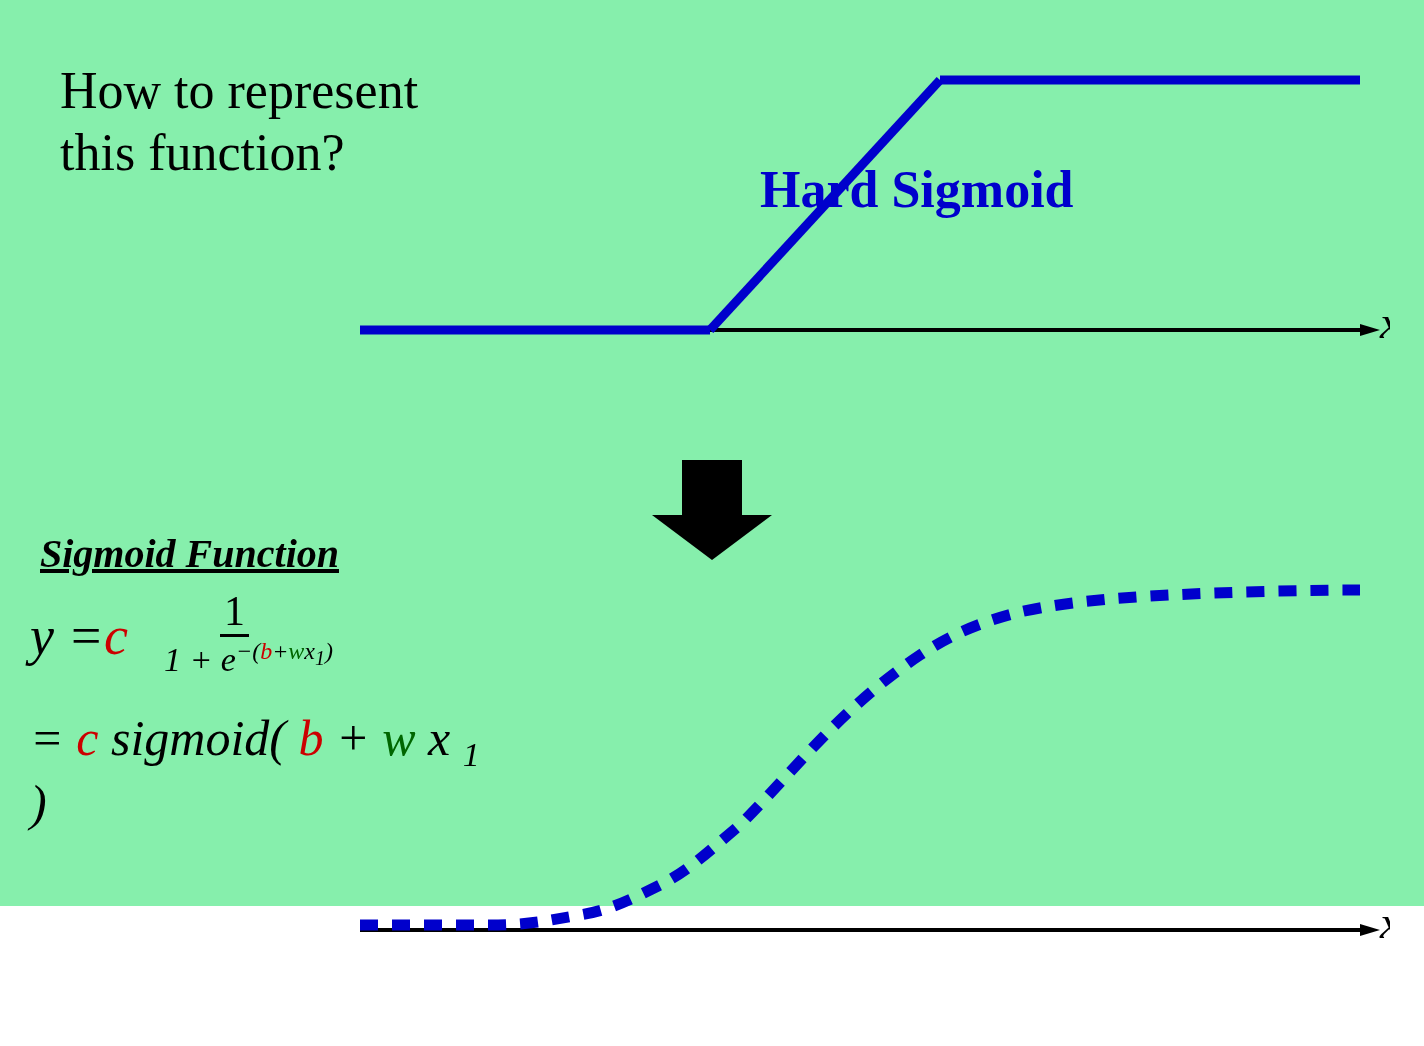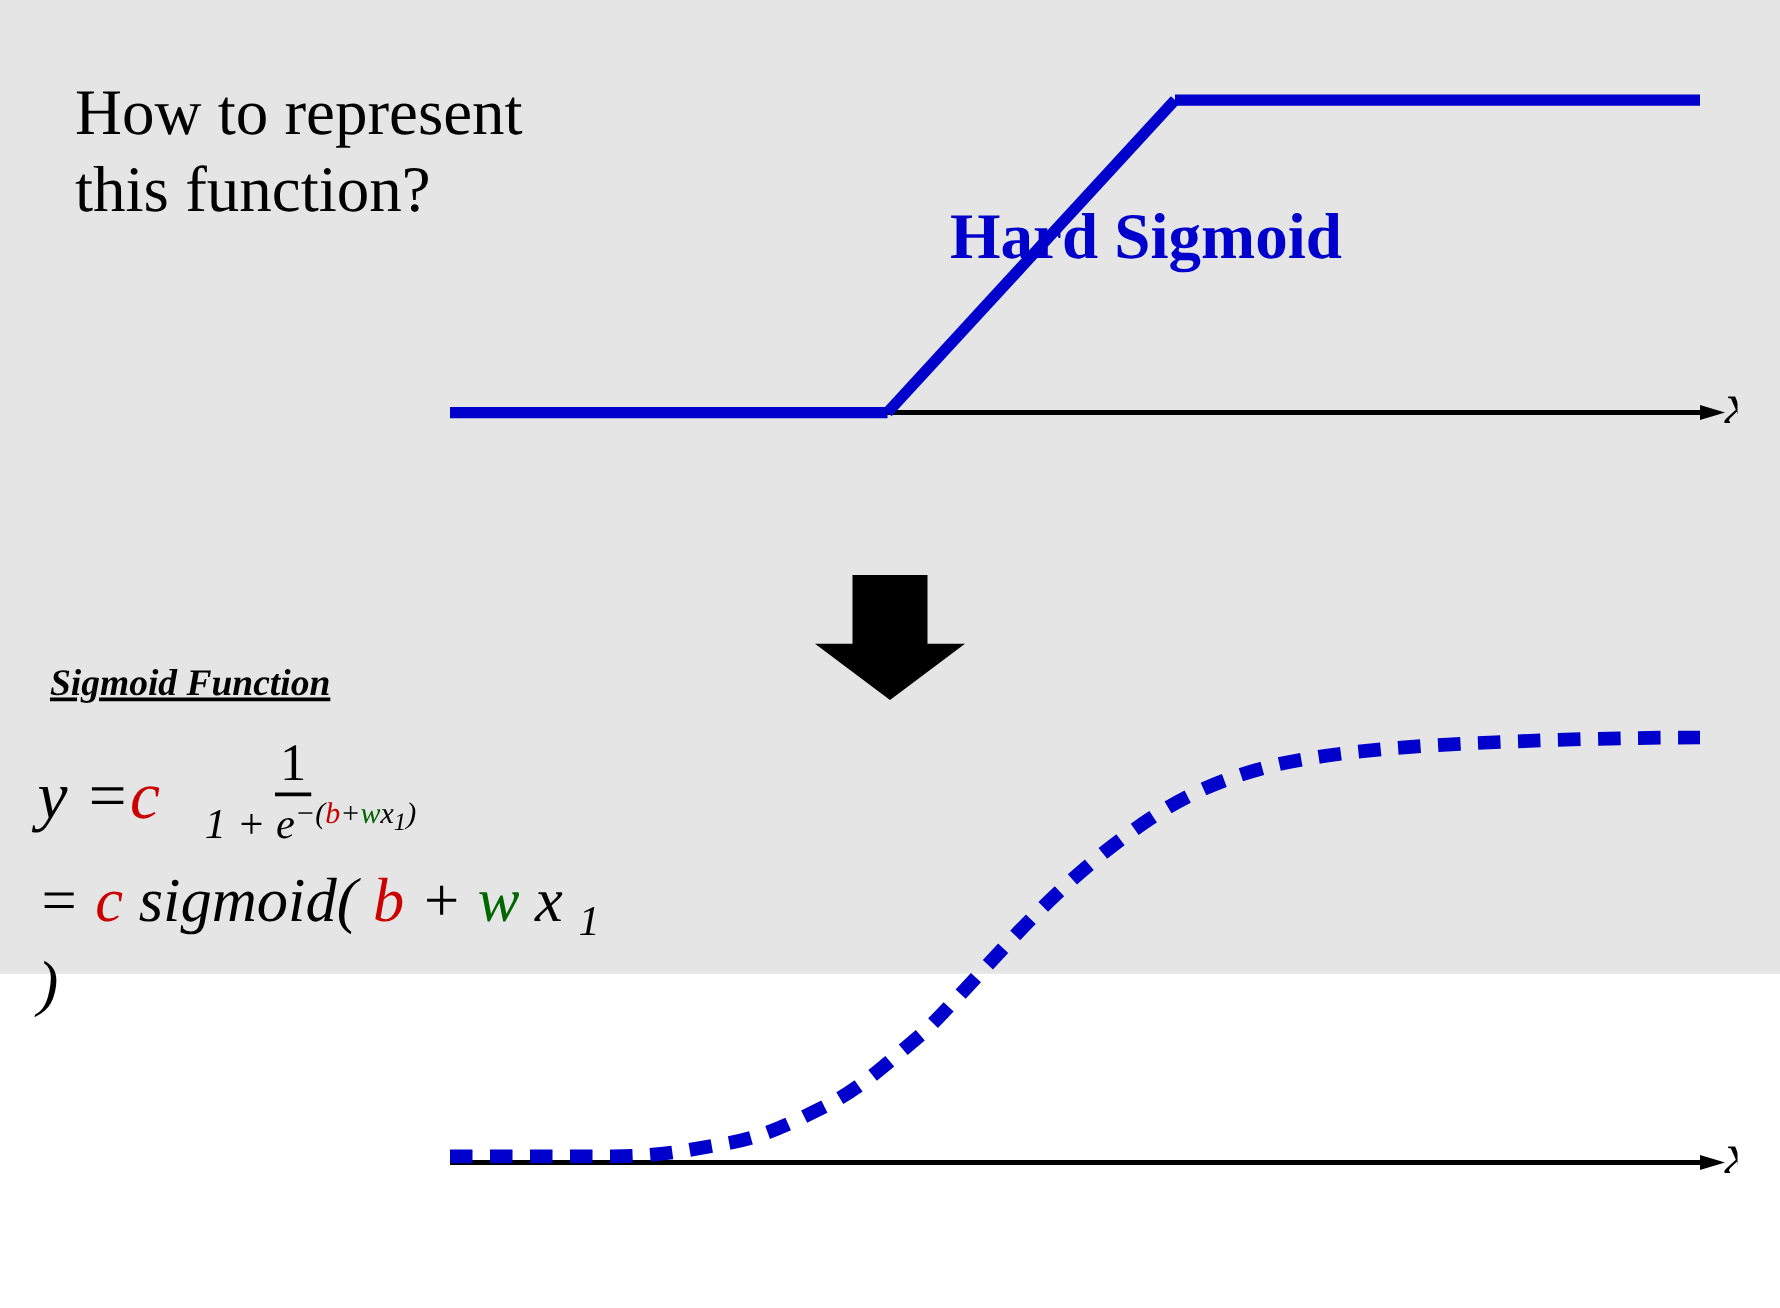--- a/index.html
+++ b/index.html
@@ -7,23 +7,23 @@
       width: 1424px;
       height: 1046px;
       background: white;
       font-family: 'Times New Roman', Times, serif;
       overflow: hidden;
       position: relative;
     }
 
     .slide-container {
       width: 1424px;
-      height: 779px;
+      height: 906px;
       position: relative;
-      background: #e5e5e5;
+      background: #86efac;
       text-decoration: underline;
     }
 
     
     .top-section {
       position: absolute;
       top: 0;
       left: 0;
       width: 100%;
       height: 480px;
@@ -73,21 +73,21 @@
       left: 0;
       width: 100%;
       height: 526px;
     }
 
     
     .sigmoid-title {
       position: absolute;
       top: 10px;
       left: 40px;
-      font-size: 30px;
+      font-size: 40px;
       font-style: italic;
       font-weight: bold;
       color: black;
       text-decoration: underline;
     }
 
     
     .formula-area {
       position: absolute;
       top: 70px;
@@ -98,21 +98,21 @@
     .formula-line1 {
       font-size: 54px;
       display: flex;
       align-items: center;
       gap: 0px;
       margin-bottom: 8px;
     }
 
     .formula-line2 {
       font-size: 52px;
-      margin-top: 10px;
+      margin-top: 28px;
     }
 
     .frac {
       display: inline-flex;
       flex-direction: column;
       align-items: center;
       vertical-align: middle;
       margin: 0 4px;
     }
     .frac .numerator {

